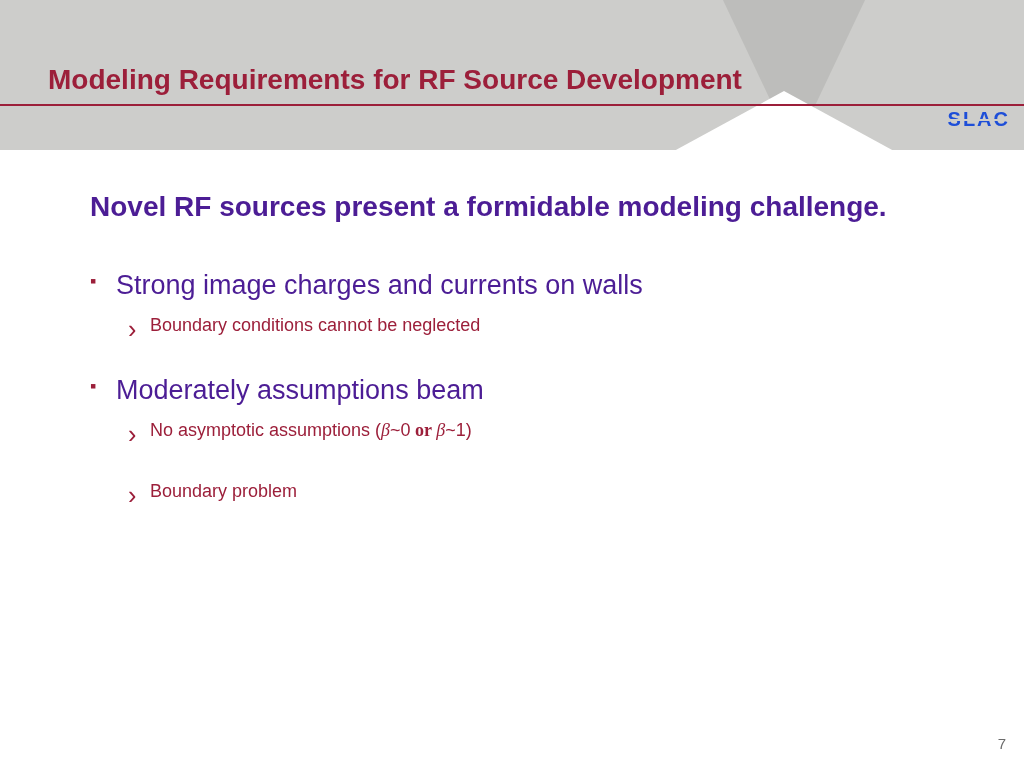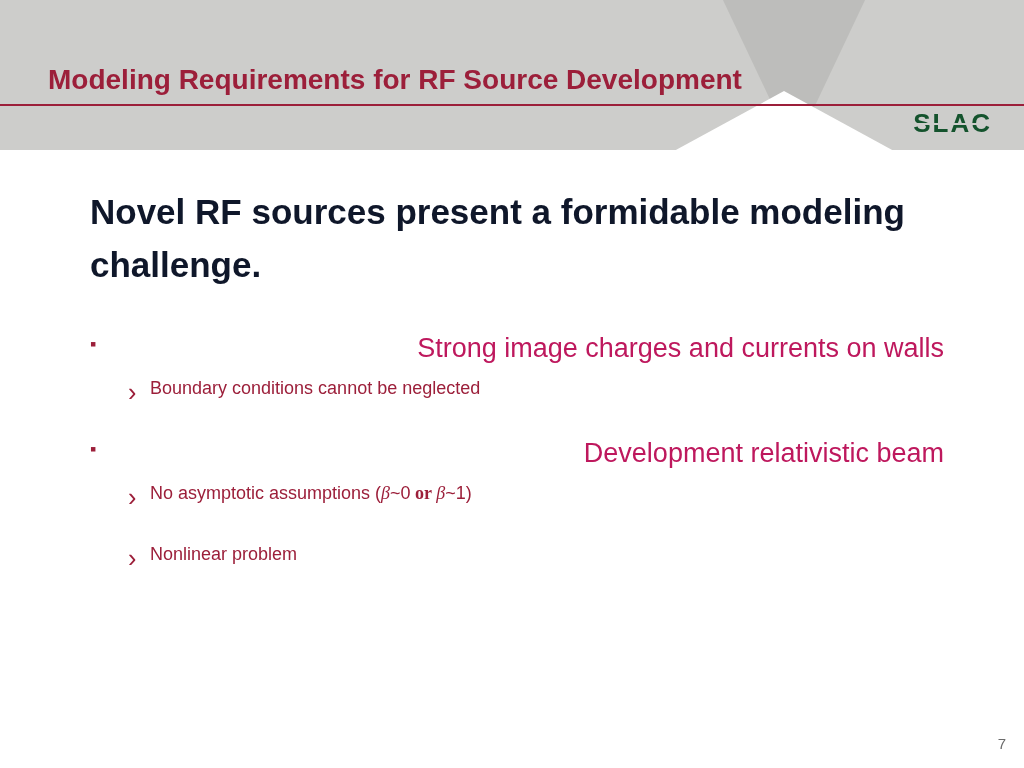--- a/index.html
+++ b/index.html
@@ -40,56 +40,55 @@
   }
   .hr {
     position: absolute;
     left: 0; right: 0;
     top: 104px;
     height: 2px;
     background: #9c1f3a;
   }
   .logo {
     position: absolute;
-    right: 32px;
+    right: 14px;
     top: 108px;
-    color: #14532d;
+    color: #1d4ed8;
     font-weight: 900;
-    font-size: 26px;
+    font-size: 20px;
     letter-spacing: 2px;
     font-family: Arial, sans-serif;
     text-decoration: line-through;
     text-decoration-color: #cdcdcb;
     text-decoration-thickness: 2px;
   }
 
   .content {
     padding: 36px 80px 0 90px;
   }
   .lead {
-    font-size: 35px;
+    font-size: 28px;
     font-weight: bold;
-    color: #0f172a;
+    color: #4c1d95;
     line-height: 1.5;
     margin-bottom: 40px;
   }
 
   .bullets {
     list-style: none;
     padding-left: 26px;
   }
   .bullets > li {
     margin-bottom: 36px;
   }
   .b1 {
     position: relative;
-    color: #be185d;
+    color: #4c1d95;
     font-size: 27px;
     line-height: 1.3;
-    text-align: right;
   }
   .b1::before {
     content: "▪";
     position: absolute;
     left: -26px;
     top: 2px;
     color: #9c1f3a;
     font-size: 18px;
   }
   .sub {
@@ -139,30 +138,30 @@
   <ul class="bullets">
 
     <li>
       <div class="b1">Strong image charges and currents on walls</div>
       <ul class="sub">
         <li>Boundary conditions cannot be neglected</li>
       </ul>
     </li>
 
     <li>
-      <div class="b1">Development relativistic beam</div>
+      <div class="b1">Moderately assumptions beam</div>
       <ul class="sub">
         <li>
           <span>No asymptotic assumptions (</span><span class="mi">β</span><span>~0</span><span class="bold"> or </span><span class="mi">β</span><span>~1)</span>
         </li>
       </ul>
     </li>
 
     <li>
       <ul class="sub">
-        <li>Nonlinear problem</li>
+        <li>Boundary problem</li>
       </ul>
     </li>
 
   </ul>
 </div>
 
 <div class="pagenum">7</div>
 
 </body></html>

